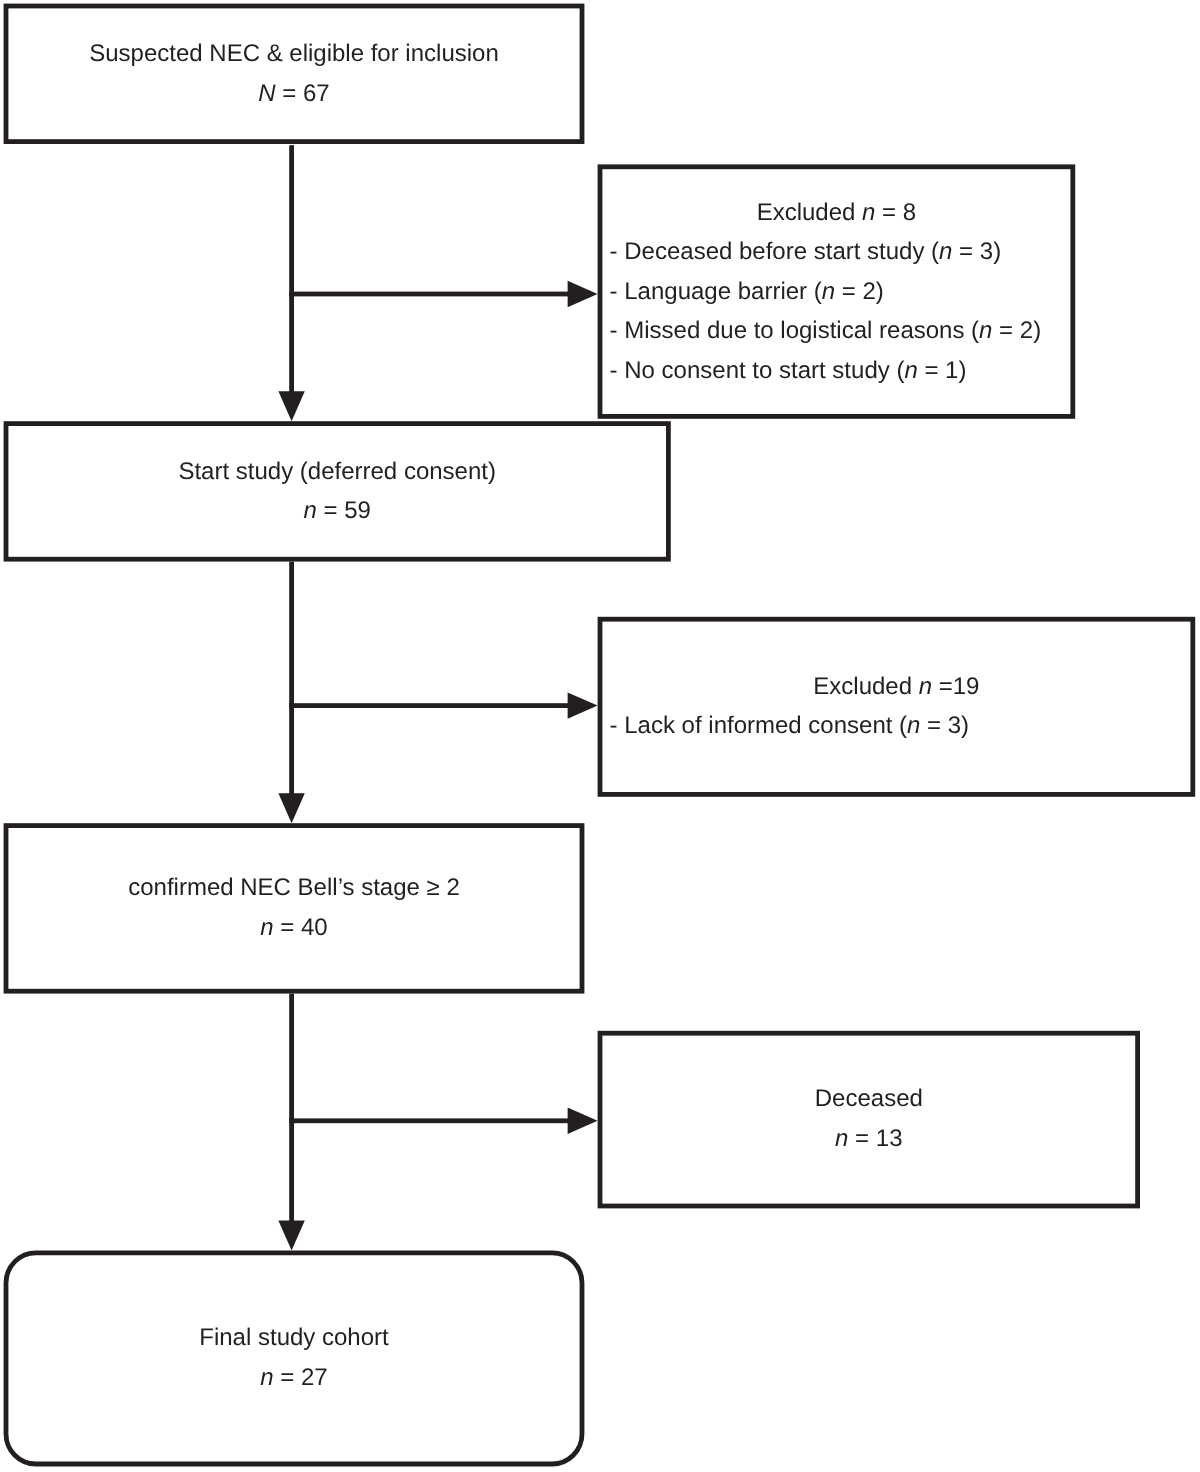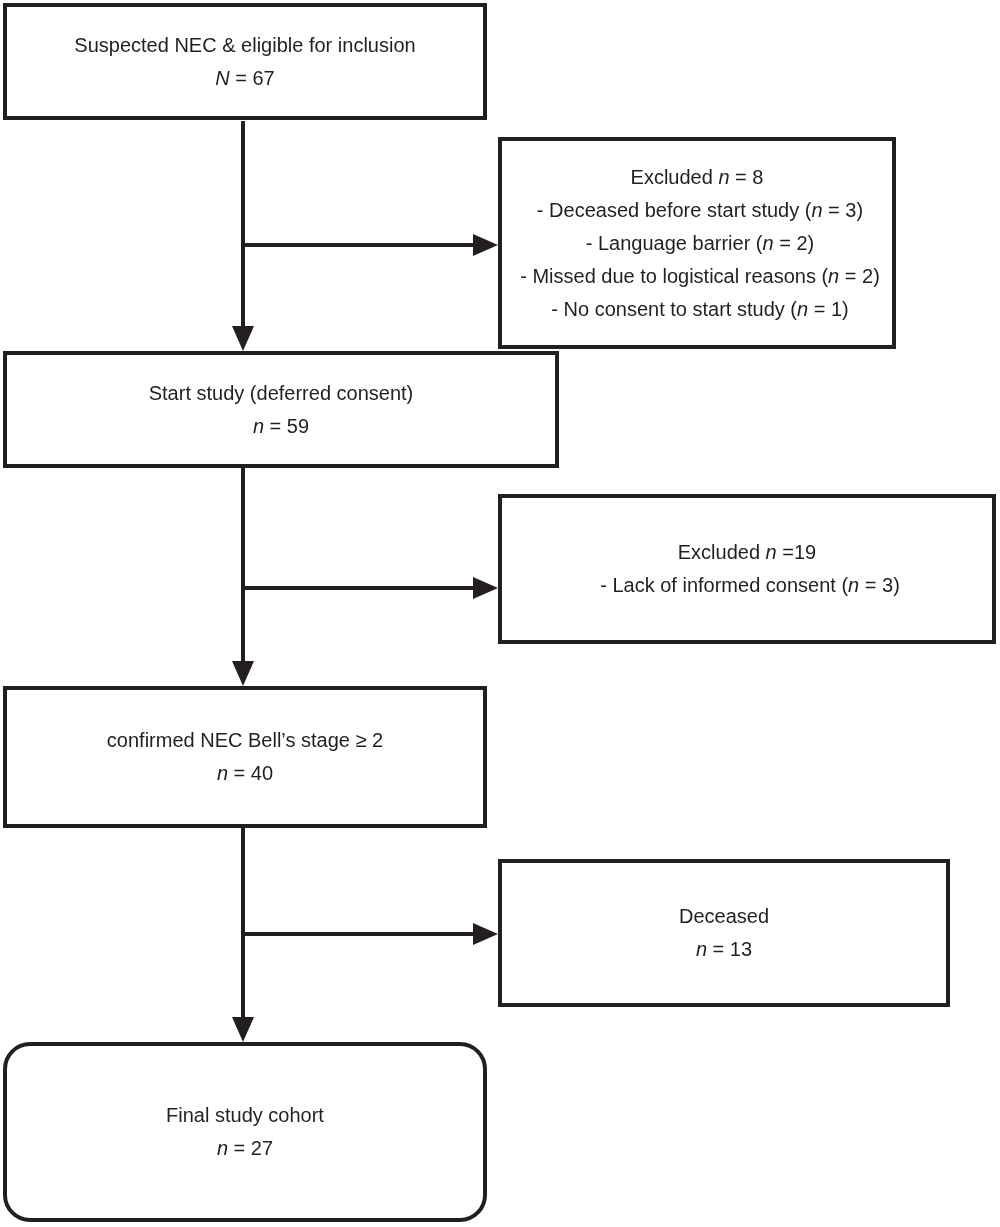--- a/index.html
+++ b/index.html
@@ -25,21 +25,21 @@
     background: #ffffff;
     display: flex;
     flex-direction: column;
     justify-content: center;
     align-items: center;
     text-align: center;
   }
   .line { white-space: nowrap; }
   .it { font-style: italic; }
   .excl-title { width: 100%; text-align: center; white-space: nowrap; }
-  .excl-list { width: 100%; text-align: center; padding-left: 6px; box-sizing: border-box; }
+  .excl-list { width: 100%; text-align: left; padding-left: 6px; box-sizing: border-box; }
   .vline {
     position: absolute;
     left: 241px;
     width: 4px;
     background: #231f20;
   }
   .hline {
     position: absolute;
     left: 241px;
     height: 4px;
@@ -58,21 +58,21 @@
     left: 473px;
     width: 0; height: 0;
     border-top: 11px solid transparent;
     border-bottom: 11px solid transparent;
     border-left: 25px solid #231f20;
   }
   
   .box-suspected { left: 3px;   top: 3px;    width: 484px; height: 117px; }
   .box-excluded1 { left: 498px; top: 137px;  width: 398px; height: 212px; }
   .box-start     { left: 3px;   top: 351px;  width: 556px; height: 117px; }
-  .box-excluded2 { left: 498px; top: 494px;  width: 498px; height: 150px; }
+  .box-excluded2 { left: 498px; top: 514px;  width: 498px; height: 150px; }
   .box-informed  { left: 3px;   top: 686px;  width: 484px; height: 142px; }
   .box-deceased  { left: 498px; top: 859px;  width: 452px; height: 148px; }
   .box-final     { left: 3px;   top: 1042px; width: 484px; height: 180px; border-radius: 27px; }
   
   .v1 { top: 121px; height: 207px; }
   .v2 { top: 468px; height: 195px; }
   .v3 { top: 828px; height: 191px; }
   .a1 { top: 326px; }
   .a2 { top: 661px; }
   .a3 { top: 1017px; }

